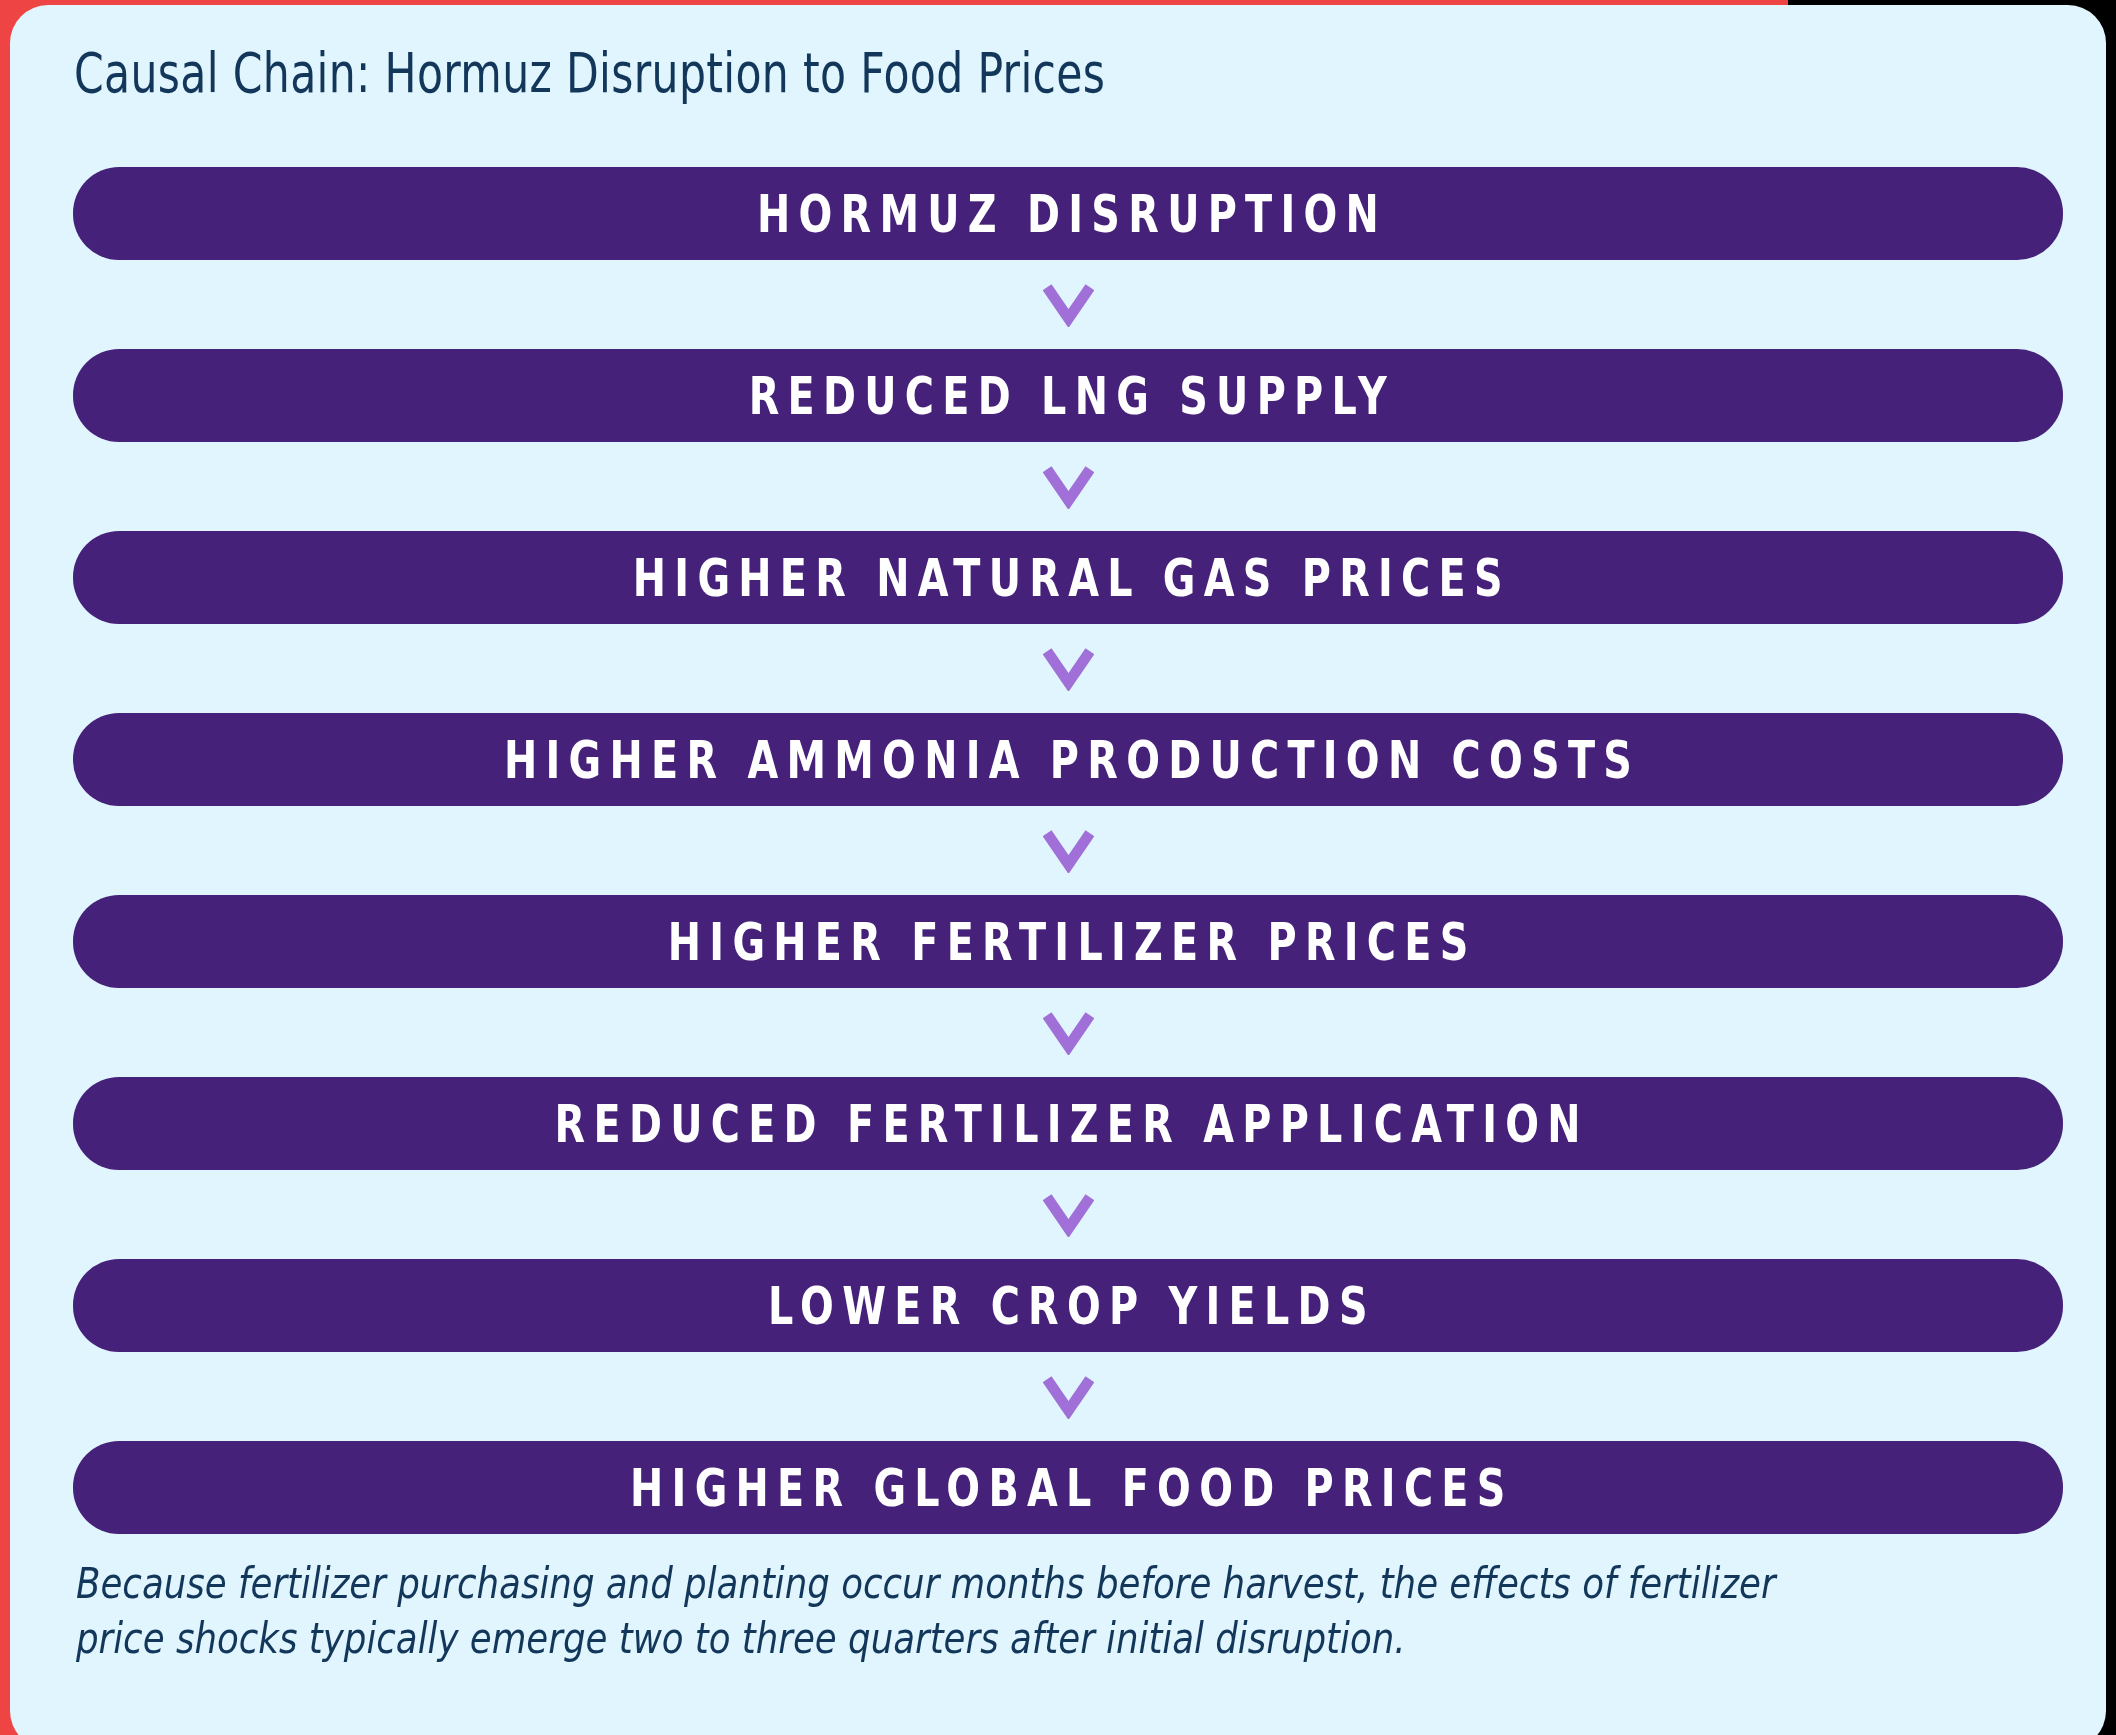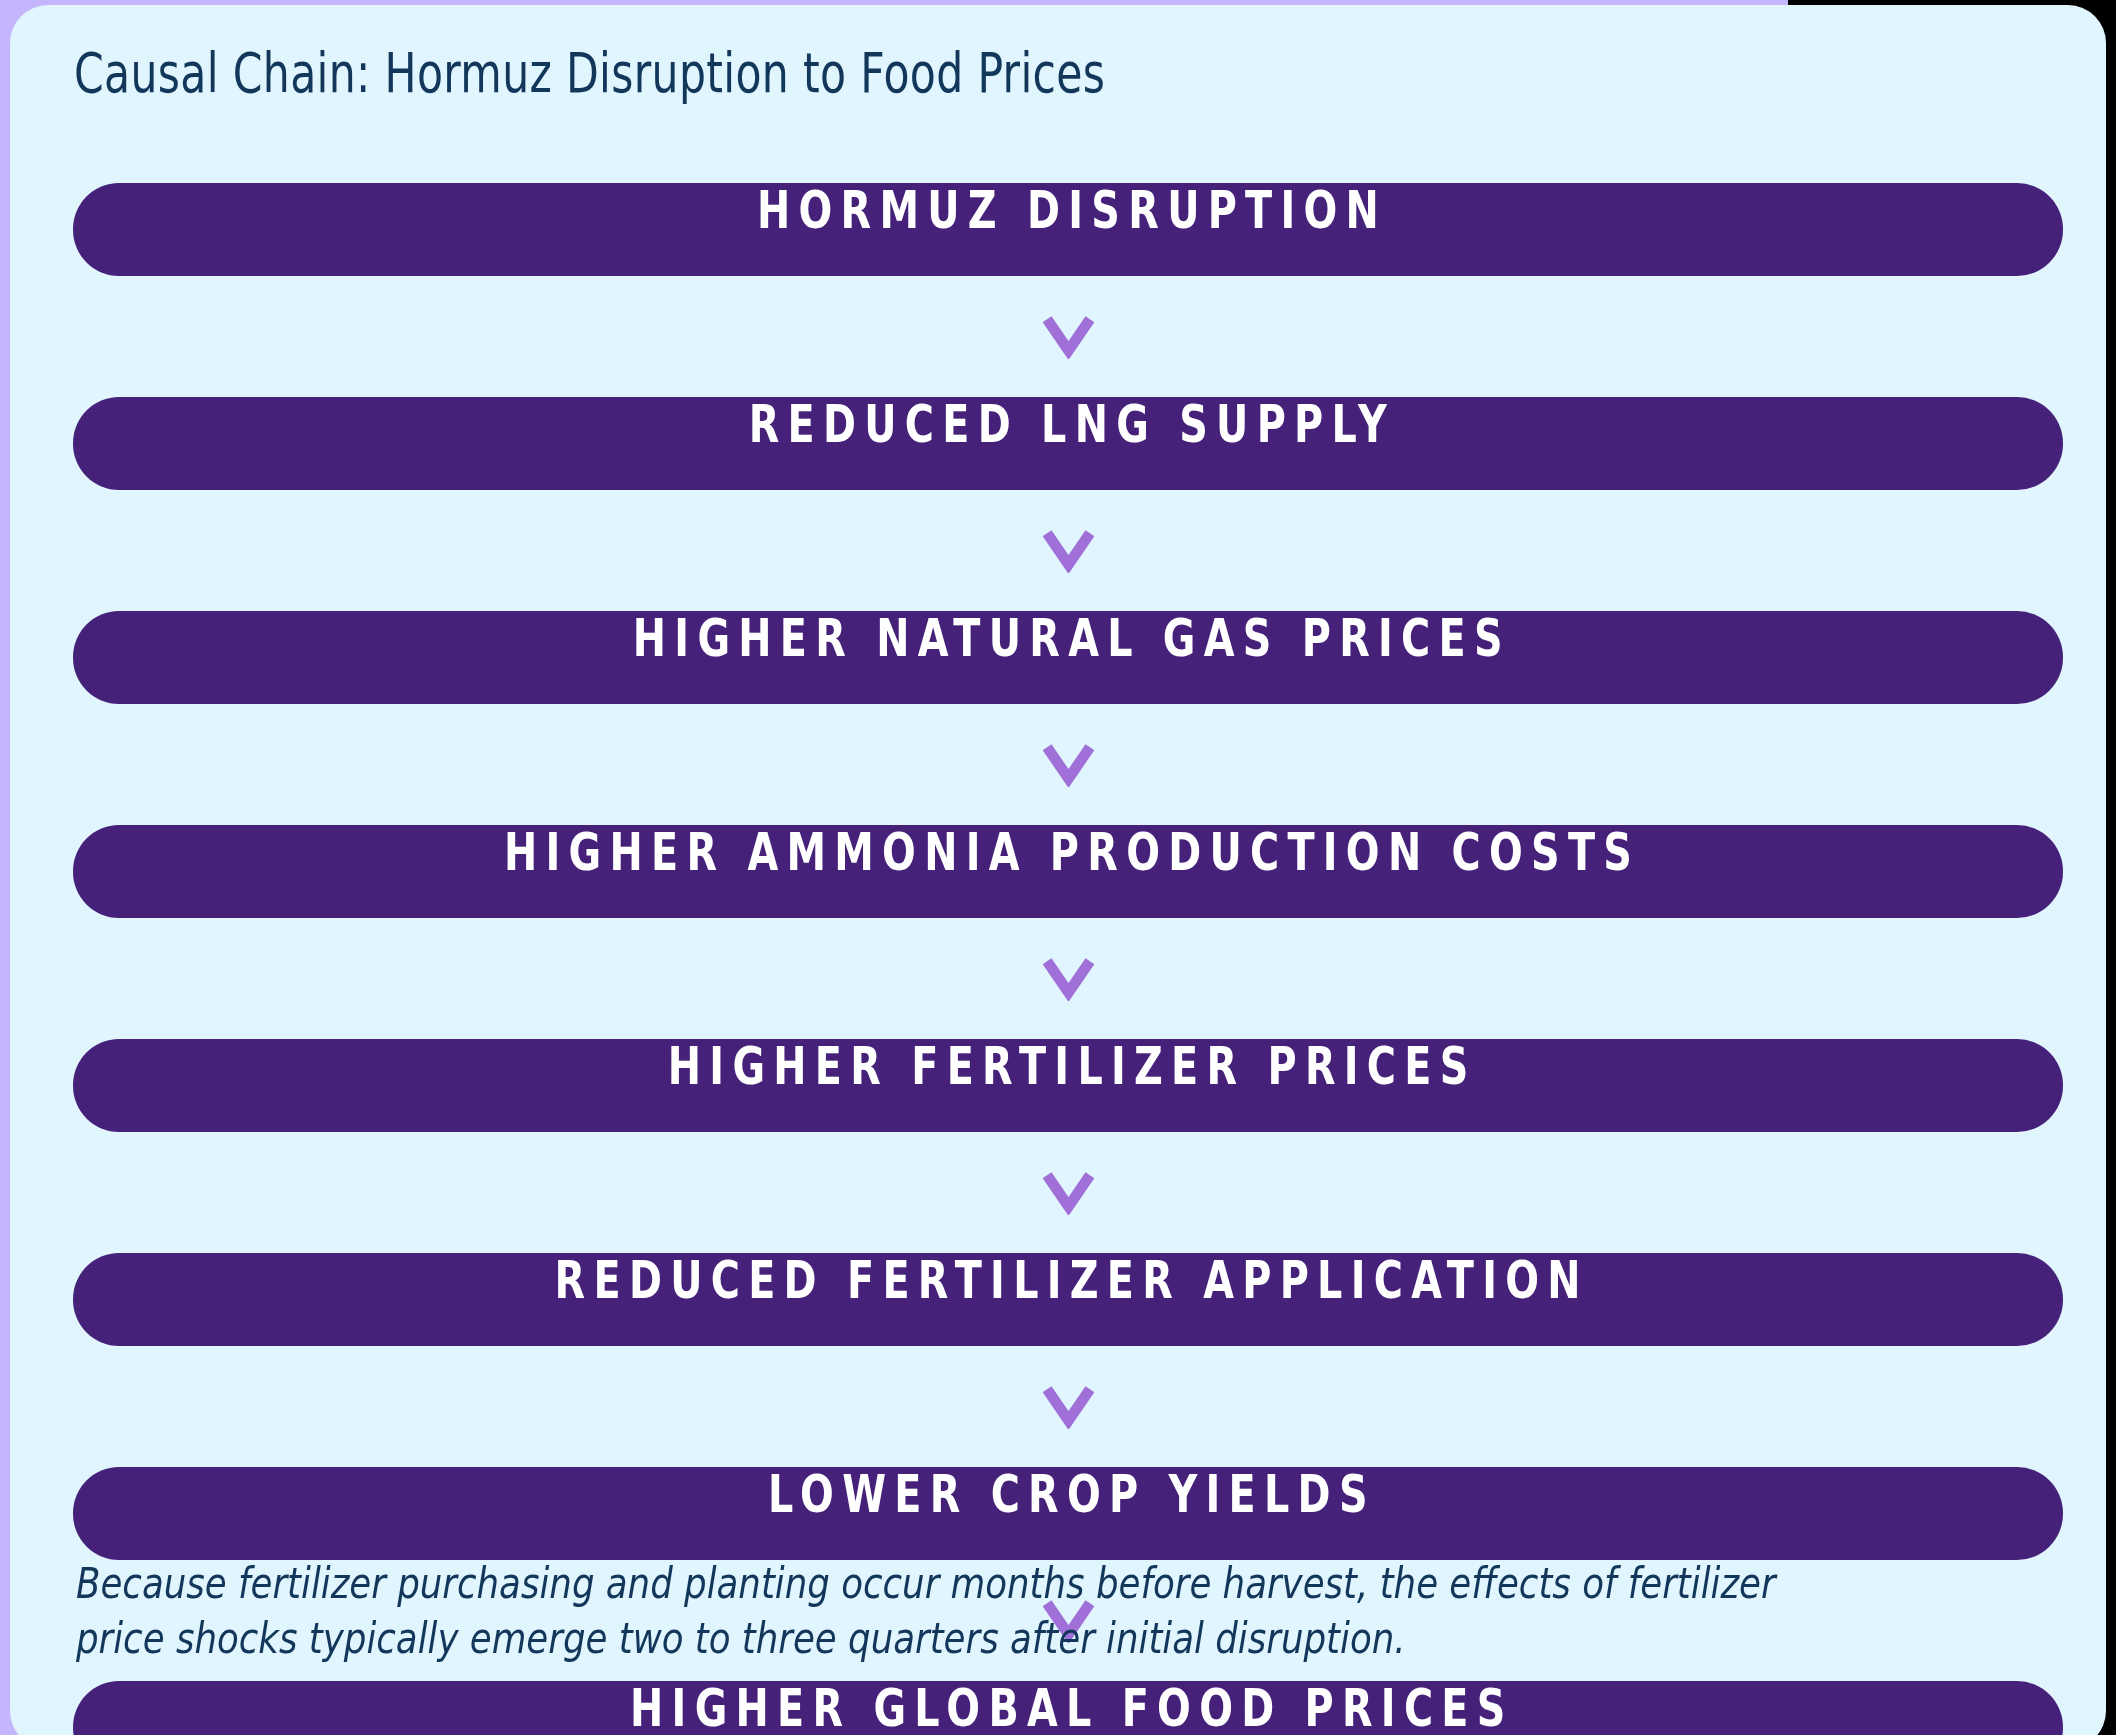--- a/index.html
+++ b/index.html
@@ -11,21 +11,21 @@
     width: 2116px;
     height: 1736px;
     overflow: hidden;
     font-family: "Liberation Sans", sans-serif;
   }
 
   #figure {
     position: relative;
     width: 1788px;
     height: 1736px;
-    background: #c4b5fd;
+    background: #ef4444;
   }
 
   
   #card {
     position: absolute;
     left: 10px;
     top: 5px;
     width: 2096px;
     height: 1744px;
     background: #E0F5FD;
@@ -54,26 +54,27 @@
     width: 2116px;
   }
 
   .chain-row {
     position: relative;
     width: 2116px;
   }
 
   .node-bar {
     position: relative;
-    margin: 16px auto;
+    margin: 0 auto;
     width: 1990px;
     height: 93px;
     background: #45217A;
     border-radius: 46px;
     display: flex;
+    align-items: center;
     justify-content: center;
     box-sizing: border-box;
   }
 
   .node-label {
     font-family: "Liberation Sans Narrow", "DejaVu Sans Condensed", "Liberation Sans", sans-serif;
     font-size: 48px;
     font-weight: 700;
     letter-spacing: 9px;
     color: #FFFFFF;

